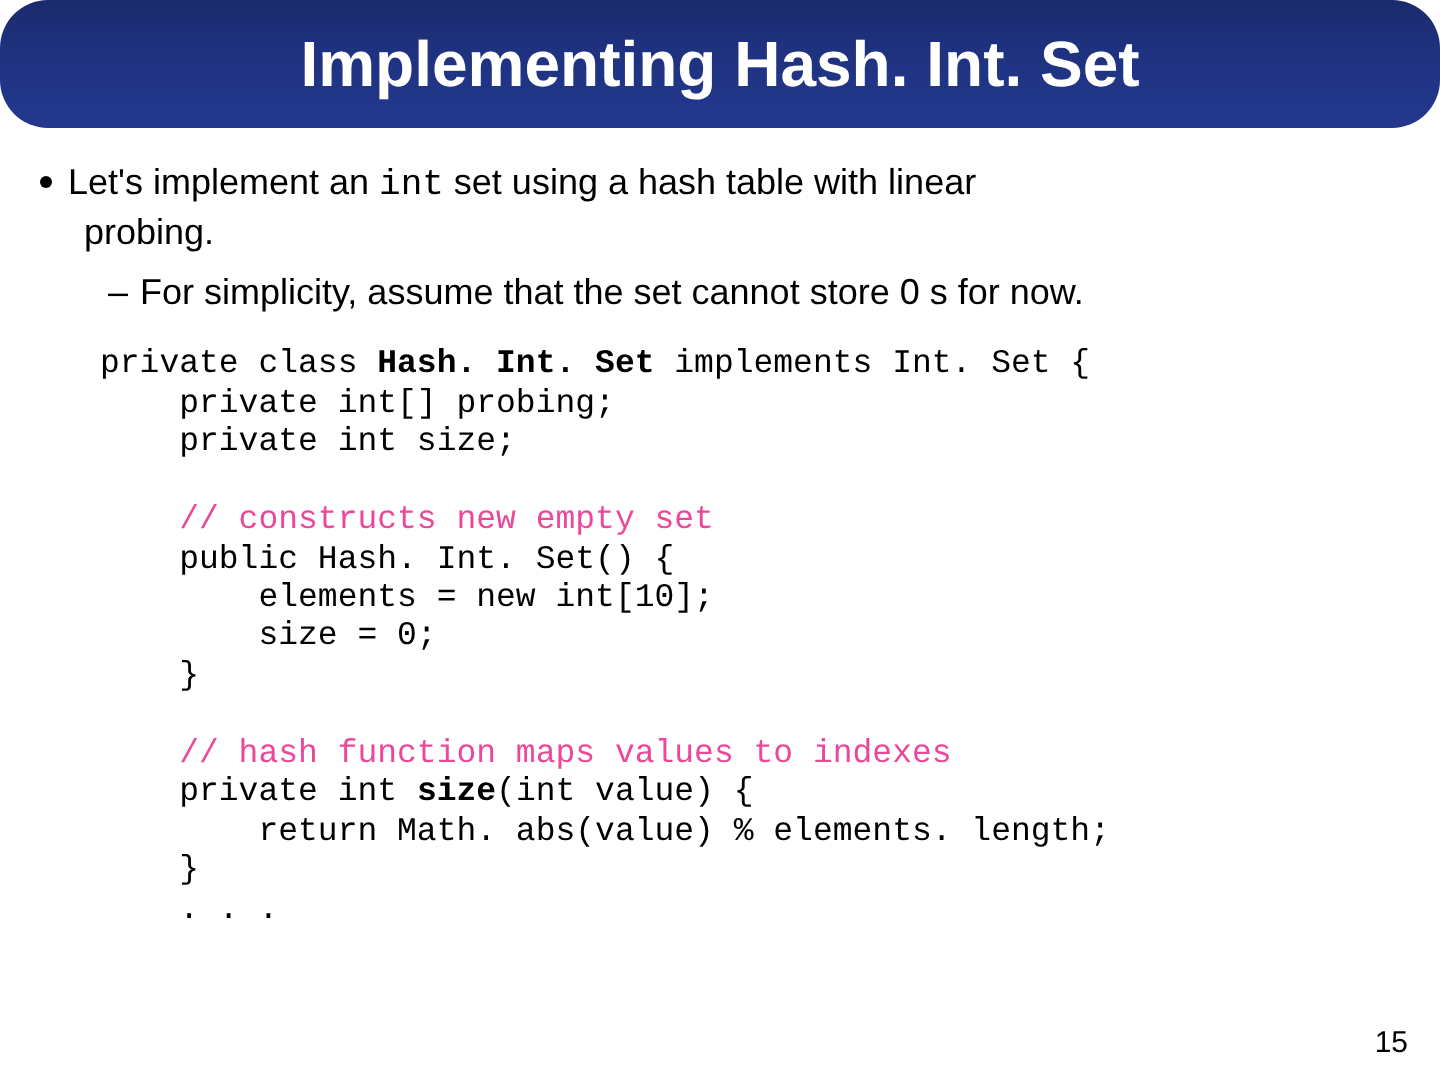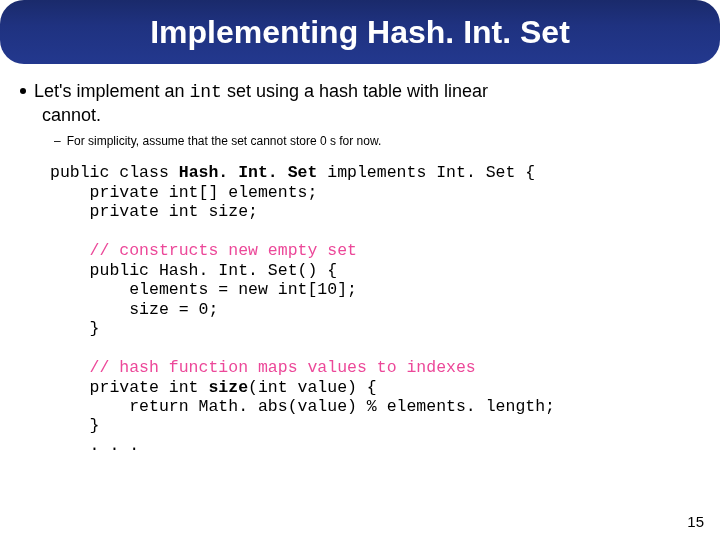--- a/index.html
+++ b/index.html
@@ -46,21 +46,21 @@
     border-radius: 50%;
     vertical-align: middle;
     margin-right: 8px;
     margin-bottom: 3px;
   }
   .bullet-line .cont {
     display: block;
     padding-left: 22px;
   }
   .sub-line {
-    font-size: 12px;
+    font-size: 18px;
     color: #000;
     line-height: 1.3;
     padding-left: 34px;
     margin-top: 4px;
     margin-bottom: 14px;
   }
   .sub-line .dash {
     margin-right: 6px;
   }
   .mono-inline {
@@ -88,29 +88,29 @@
 <body>
 
 <div class="title-bar">
   <h1>Implementing Hash. Int. Set</h1>
 </div>
 
 <div class="content">
 
   <div class="bullet-line">
     <span class="dot"></span><span>Let's implement an </span><span class="mono-inline">int</span><span> set using a hash table with linear</span>
-    <span class="cont">cannot.</span>
+    <span class="cont">probing.</span>
   </div>
 
   <div class="sub-line">
     <span class="dash">–</span><span>For simplicity, assume that the set cannot store 0 s for now.</span>
   </div>
 
-  <div class="code-block"><span>public class </span><span class="bold">Hash. Int. Set</span><span> implements Int. Set {</span>
-<span>    private int[] elements;</span>
+  <div class="code-block"><span>private class </span><span class="bold">Hash. Int. Set</span><span> implements Int. Set {</span>
+<span>    private int[] probing;</span>
 <span>    private int size;</span>
 <span></span>
 <span class="cmt">    // constructs new empty set</span>
 <span>    public Hash. Int. Set() {</span>
 <span>        elements = new int[10];</span>
 <span>        size = 0;</span>
 <span>    }</span>
 <span></span>
 <span class="cmt">    // hash function maps values to indexes</span>
 <span>    private int </span><span class="bold">size</span><span>(int value) {</span>

